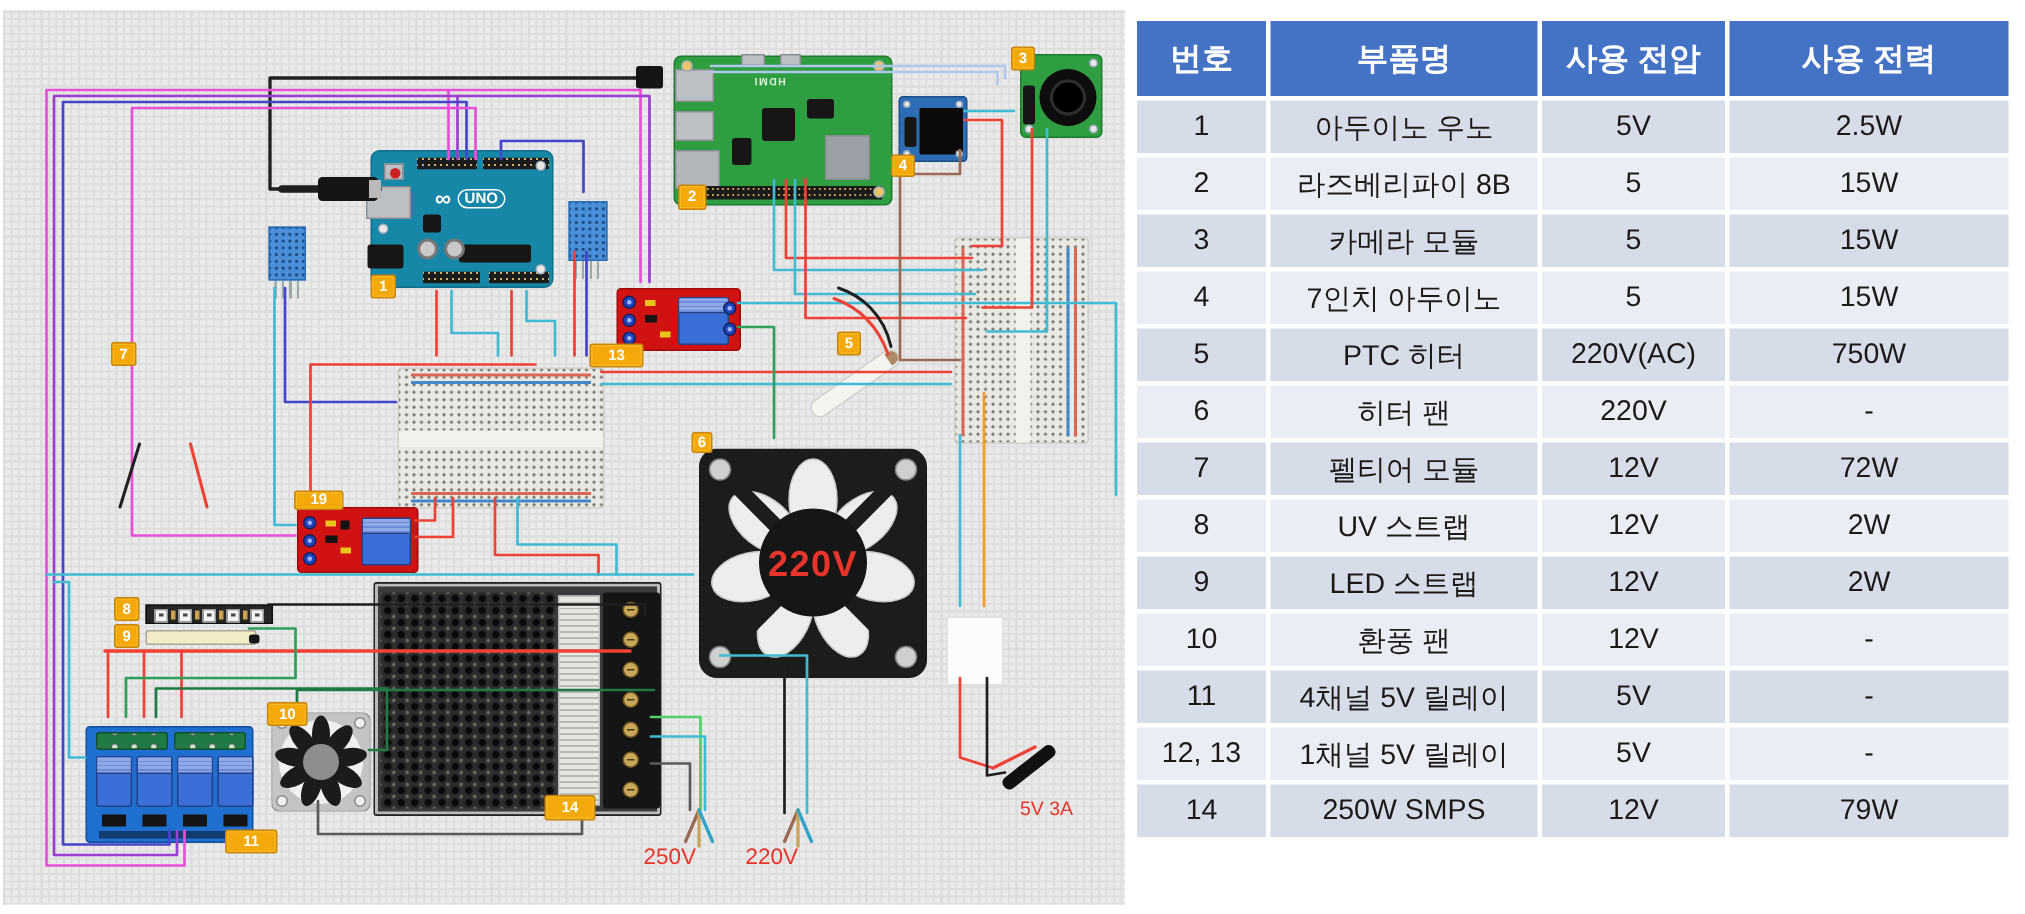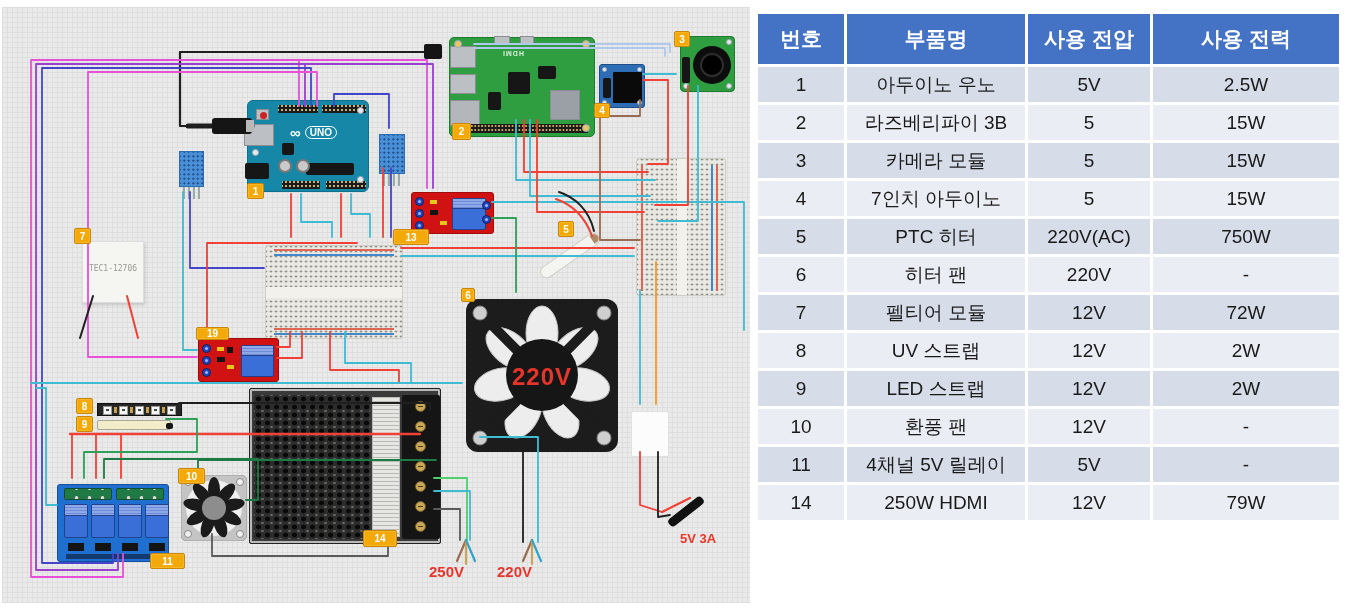--- a/index.html
+++ b/index.html
@@ -105,21 +105,21 @@
   .pad { position:absolute; background:#c8a050; }
   .strip9 { background:#f2ecc8; border:1px solid #a8a898; border-radius:2px; z-index:4; }
 
   .heater { background:#f4f4f0; border:1px solid #cfcfcc; border-radius:7px; z-index:4; }
   .heater::after { content:""; position:absolute; right:0; top:1px; width:7px; height:9px;
     background:#b08968; border-radius:0 6px 6px 0; }
 
   .modwhite { background:#fcfcfc; border:1px solid #e0e0e0; border-radius:2px; z-index:4; }
   .plug5v { position:absolute; width:42px; height:9px; background:#111; border-radius:4px;
     transform:rotate(-38deg); z-index:6; }
-  .redtxt { position:absolute; color:#e8352b; font-weight:bold; z-index:11; }
+  .redtxt { position:absolute; color:#e8352b; font-weight:normal; z-index:11; }
 
   
   #comp-table { position:absolute; left:755px; top:11px; border-collapse:separate;
     border-spacing:3px; background:#fff; }
   #comp-table th { background:#4472C4; color:#fff; font-size:21px; font-weight:bold;
     height:50px; text-align:center; }
   #comp-table td { font-size:19px; color:#1a1a1a; text-align:center; height:35px; }
   #comp-table tbody tr:nth-child(odd) td { background:#D6DCE8; }
   #comp-table tbody tr:nth-child(even) td { background:#EBEDF4; }
 </style>
@@ -319,23 +319,20 @@
         <g fill="#cfcfcf" stroke="#828282">
           <circle cx="14" cy="14" r="7"></circle>
             <circle cx="138" cy="14" r="7"></circle>
           <circle cx="14" cy="139" r="7"></circle>
             <circle cx="138" cy="139" r="7"></circle>
         </g>
       </svg>
       <div class="fan-text" style="top:64px; font-size:24px;">220V</div>
     </div>
 
-    <div class="abs peltier" style="left:80px; top:234px; width:62px; height:62px;">
-      <span>TEC1-12706</span>
-    </div>
 
     <div class="abs strip8" style="left:95px; top:396px; width:85px; height:13px;">
       <div class="led" style="left:5px; top:1.5px; width:9px; height:9px;"></div>
       <div class="led" style="left:21px; top:1.5px; width:9px; height:9px;"></div>
       <div class="led" style="left:37px; top:1.5px; width:9px; height:9px;"></div>
       <div class="led" style="left:53px; top:1.5px; width:9px; height:9px;"></div>
       <div class="led" style="left:69px; top:1.5px; width:9px; height:9px;"></div>
       <div class="pad" style="left:16px; top:3px; width:3px; height:6px;"></div>
       <div class="pad" style="left:32px; top:3px; width:3px; height:6px;"></div>
       <div class="pad" style="left:48px; top:3px; width:3px; height:6px;"></div>
@@ -474,21 +471,21 @@
     </thead>
     <tbody>
       <tr>
           <td>1</td>
           <td>아두이노 우노</td>
           <td>5V</td>
           <td>2.5W</td>
         </tr>
       <tr>
           <td>2</td>
-          <td>라즈베리파이 3B</td>
+          <td>라즈베리파이 8B</td>
           <td>5</td>
           <td>15W</td>
         </tr>
       <tr>
           <td>3</td>
           <td>카메라 모듈</td>
           <td>5</td>
           <td>15W</td>
         </tr>
       <tr>
@@ -533,20 +530,26 @@
           <td>12V</td>
           <td>-</td>
         </tr>
       <tr>
           <td>11</td>
           <td>4채널 5V 릴레이</td>
           <td>5V</td>
           <td>-</td>
         </tr>
       <tr>
+          <td>12, 13</td>
+          <td>1채널 5V 릴레이</td>
+          <td>5V</td>
+          <td>-</td>
+        </tr>
+      <tr>
           <td>14</td>
-          <td>250W HDMI</td>
+          <td>250W SMPS</td>
           <td>12V</td>
           <td>79W</td>
         </tr>
     </tbody>
   </table>
 </div>
 
 </body></html>

